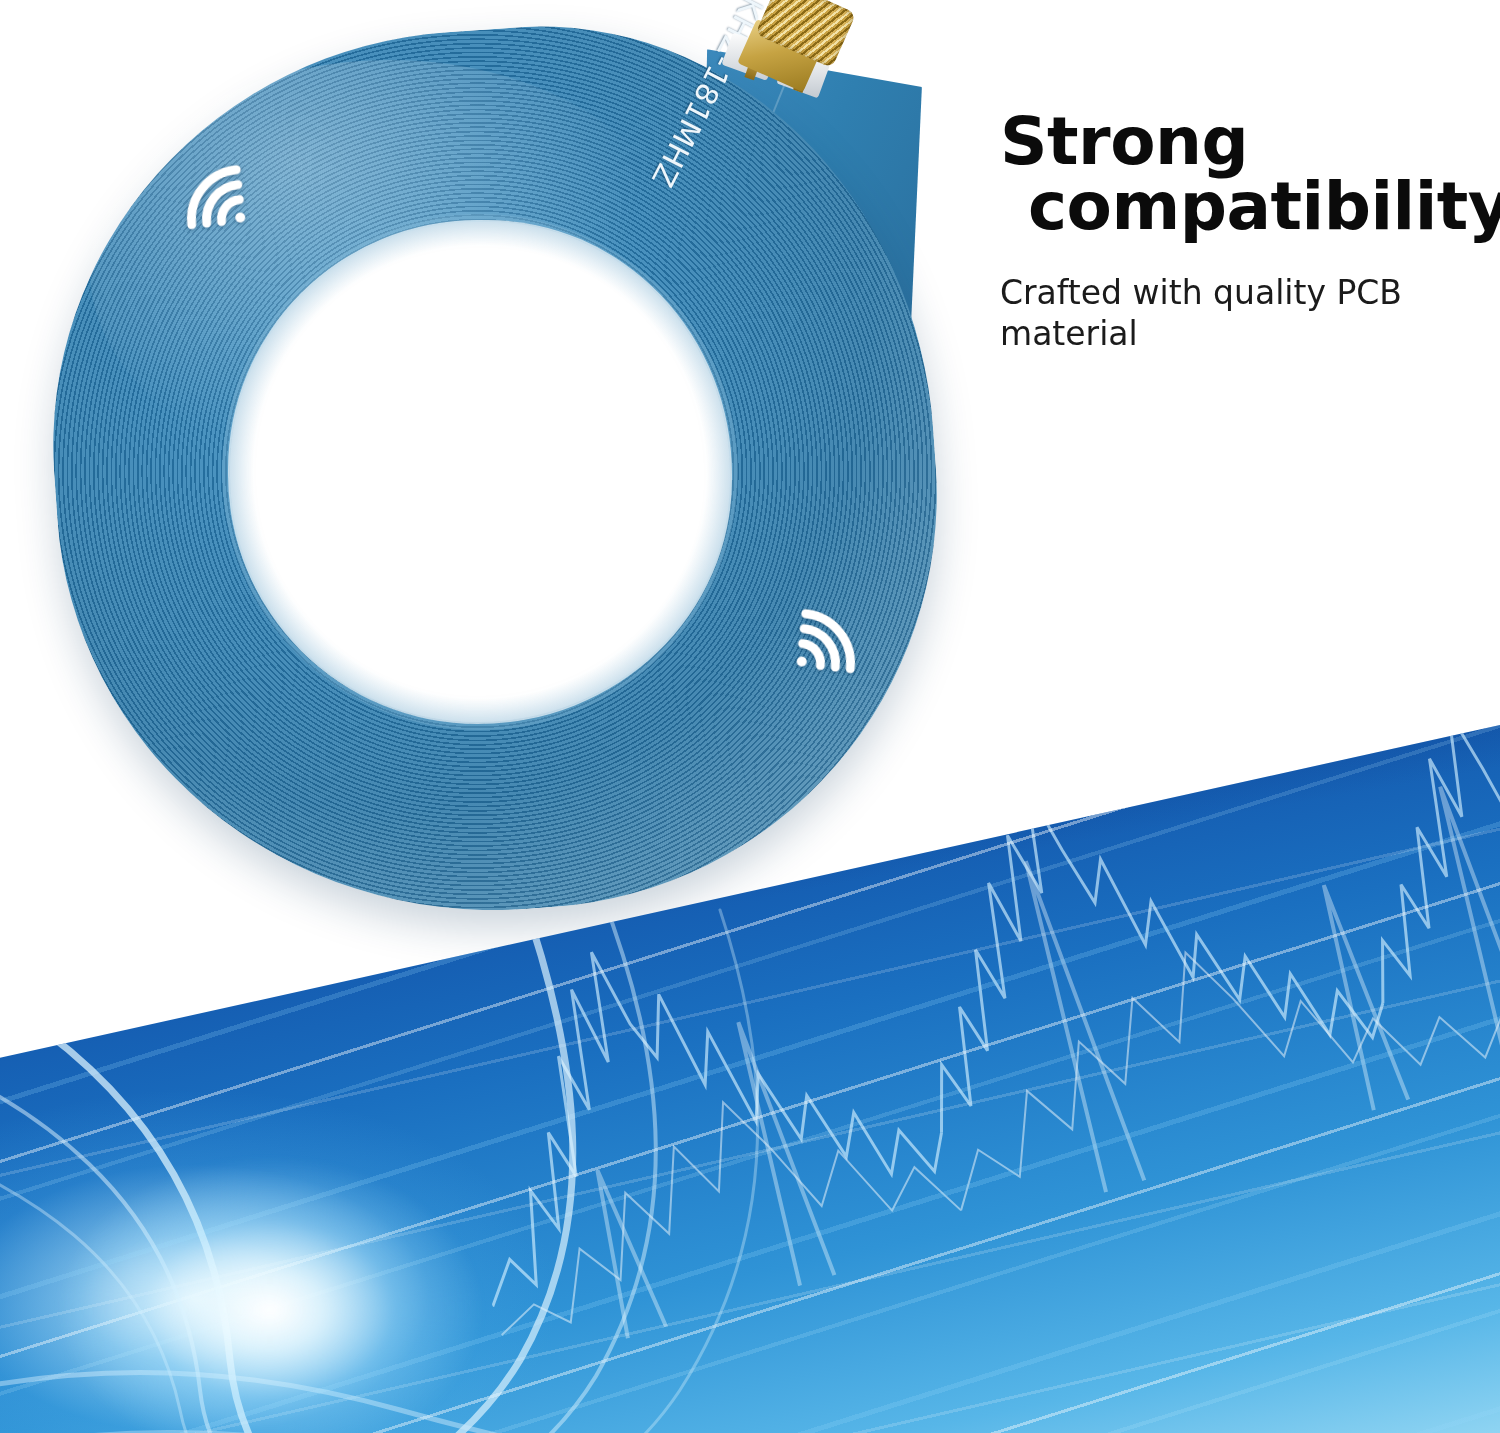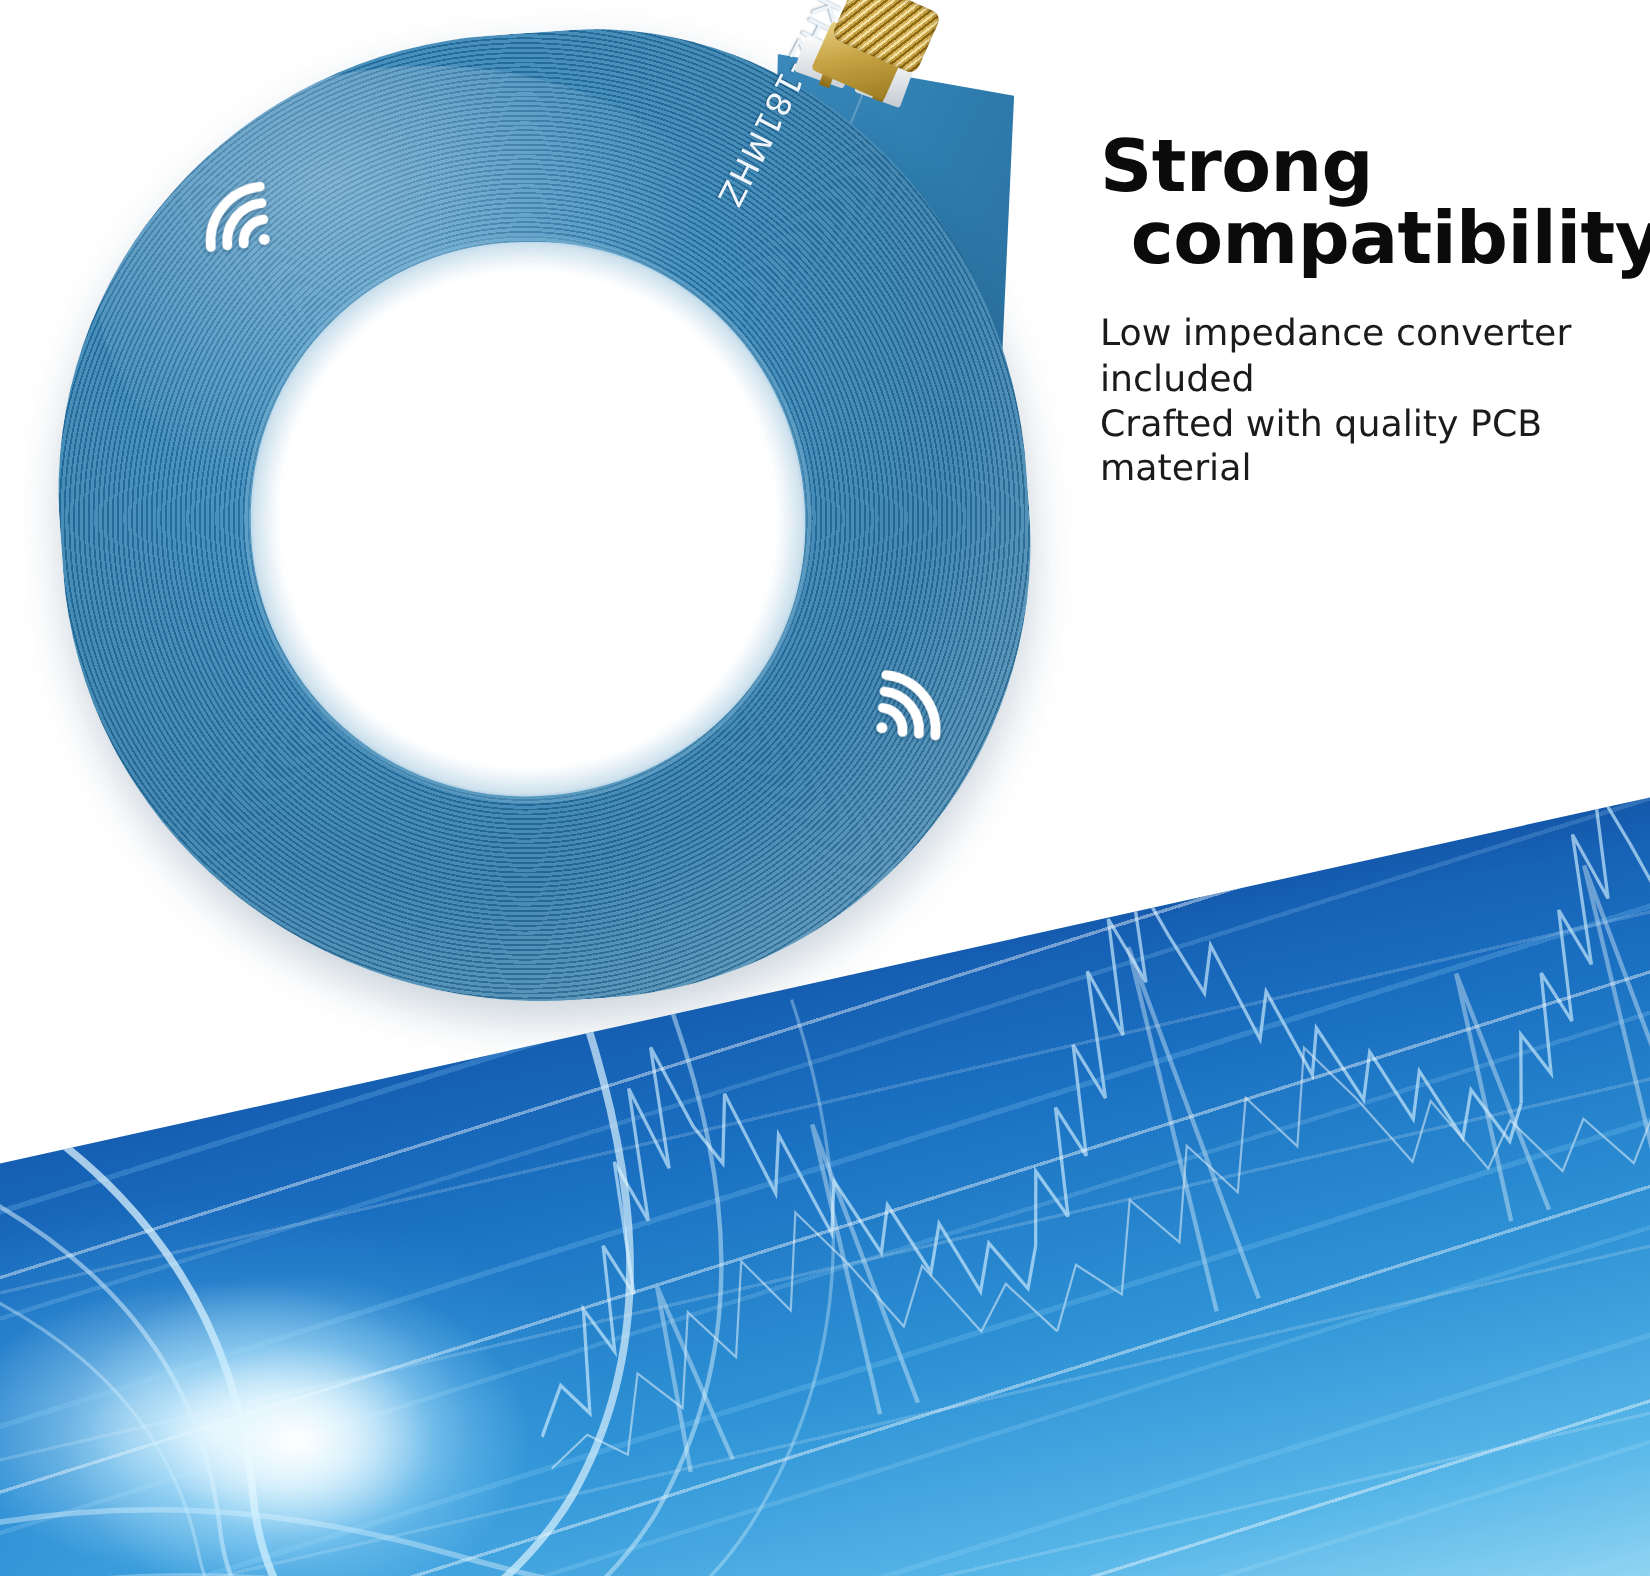--- a/index.html
+++ b/index.html
@@ -107,21 +107,21 @@
   }
 
   
   .wifi{position:absolute;width:66px;height:62px;}
   .wifi svg{display:block;width:100%;height:100%;
             filter:drop-shadow(0 1px 2px rgba(0,45,80,.45));}
   .wifi-a{left:183px;top:166px;transform:rotate(-6deg);}
   .wifi-b{left:793px;top:610px;transform:scaleX(-1) rotate(-6deg);}
 
   
-  .copy{position:absolute;left:1000px;top:120px;width:480px;}
+  .copy{position:absolute;left:1000px;top:110px;width:480px;}
   .headline{
     font-size:66px;line-height:.98;font-weight:700;color:#0b0b0b;
     letter-spacing:-.5px;margin:0;
   }
   .headline .l2{display:block;margin-left:28px;}
   .features{margin:34px 0 0 0;padding:0;list-style:none;}
   .features li{
     font-size:33px;line-height:1.22;color:#1b1b1b;font-weight:400;
     margin:0 0 1px 0;
   }
@@ -228,21 +228,20 @@
       <div class="sma-barrel"></div>
     </div>
   </div>
 
   <div class="copy">
     <h1 class="headline">
       <span>Strong</span>
       <span class="l2">compatibility</span>
     </h1>
     <ul class="features">
-      <li>Low impedance converter included</li>
       <li>Crafted with quality PCB material</li>
     </ul>
   </div>
 
   <div class="banner">
     <div class="banner-dark"></div>
 
     <div class="wave">
       <svg viewBox="0 0 1120 470" preserveAspectRatio="none">
         <g fill="none" stroke="#cfeeff" stroke-width="3" opacity=".75">

